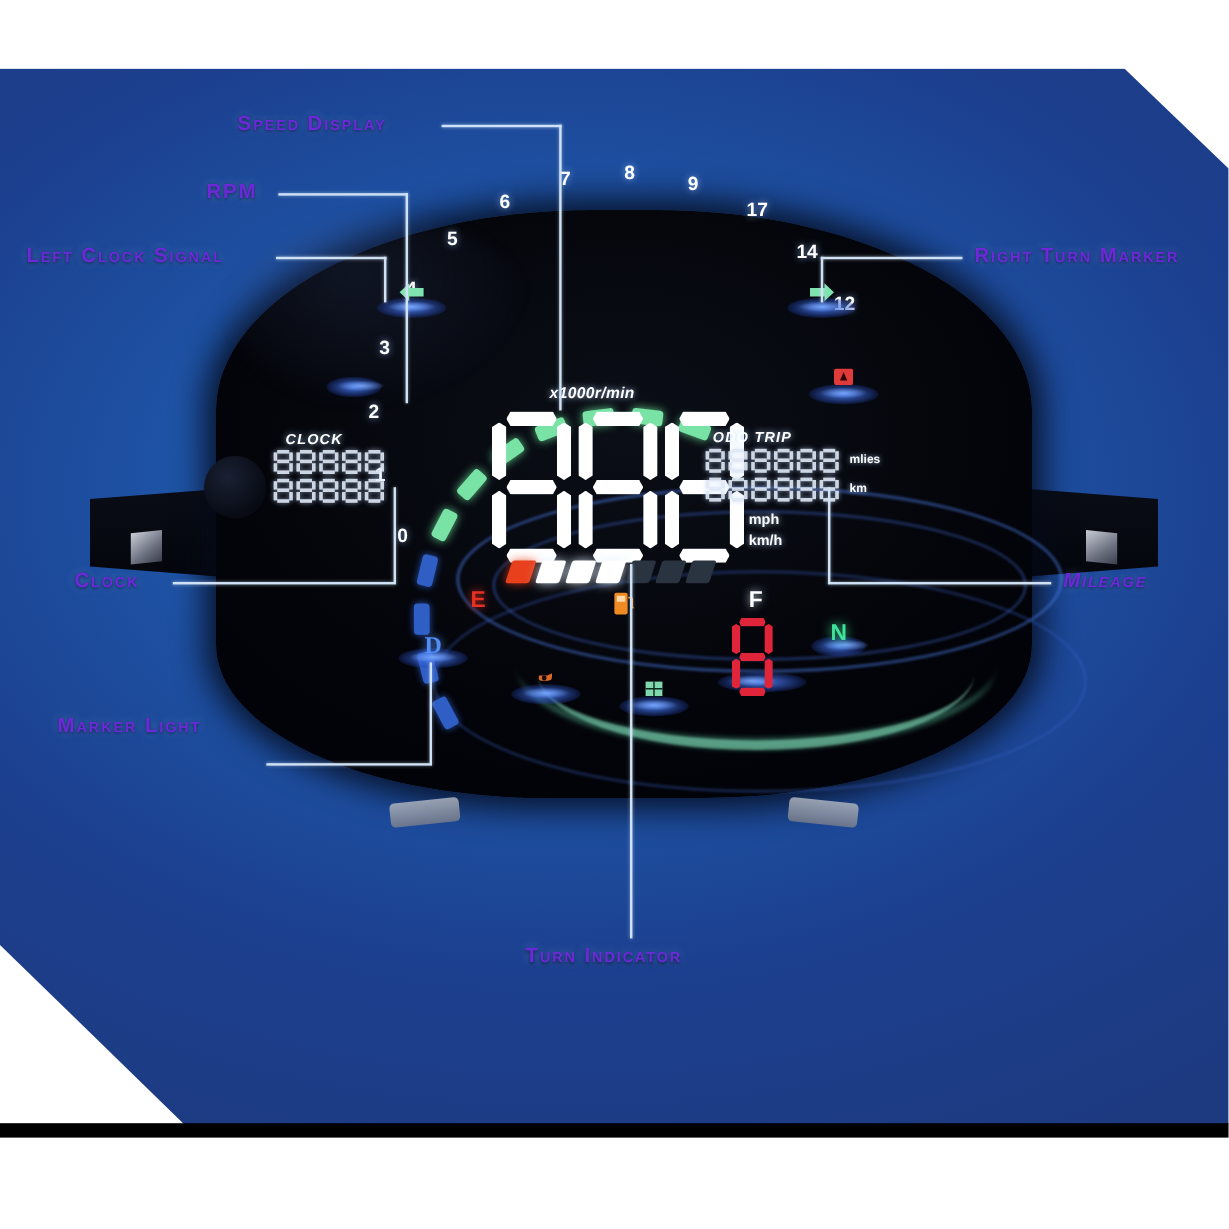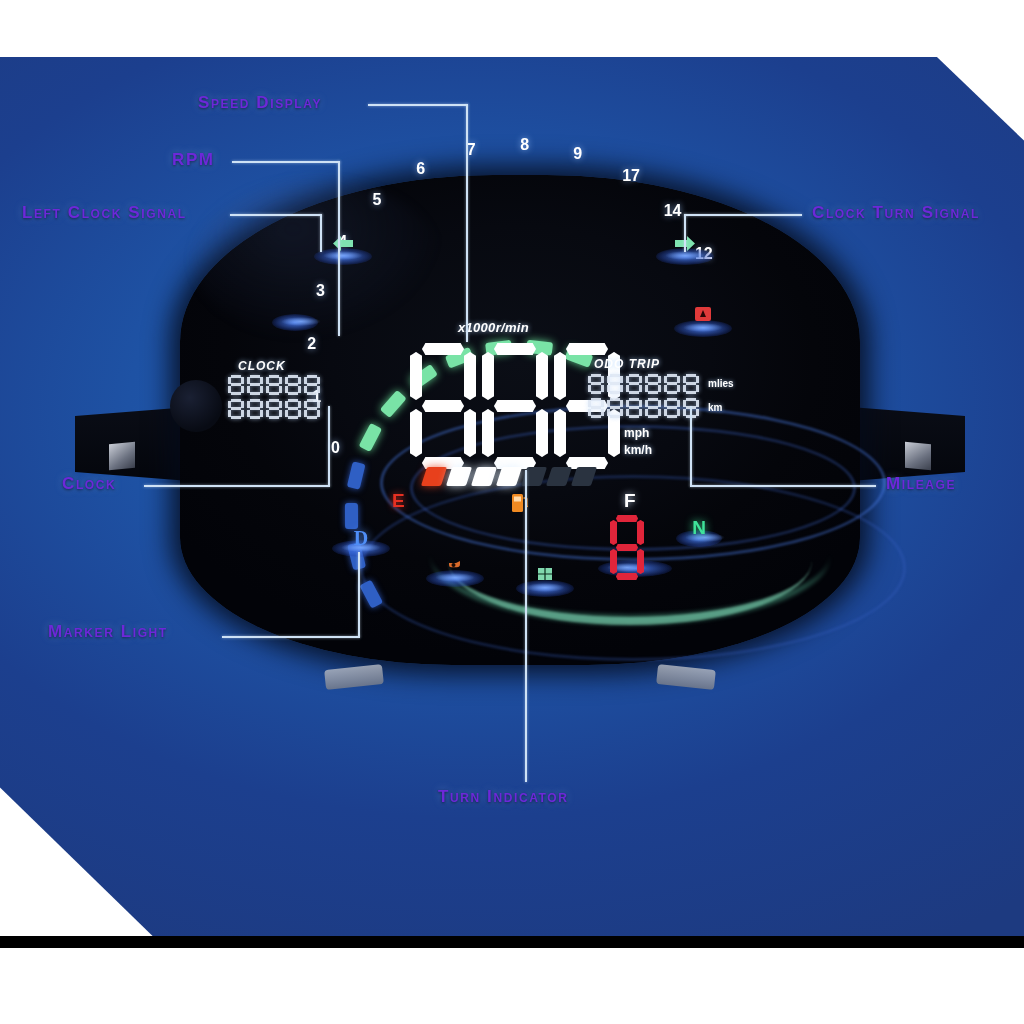--- a/index.html
+++ b/index.html
@@ -582,32 +582,32 @@
   <div class="ll v" style="left:466px;top:104px;height:238px;"></div>
 
   <div class="calloutLabel" style="left:172px;top:150px;">RPM</div>
   <div class="ll h" style="left:232px;top:161px;width:108px;"></div>
   <div class="ll v" style="left:338px;top:161px;height:175px;"></div>
 
   <div class="calloutLabel" style="left:22px;top:203px;">Left Clock Signal</div>
   <div class="ll h" style="left:230px;top:214px;width:92px;"></div>
   <div class="ll v" style="left:320px;top:214px;height:38px;"></div>
 
-  <div class="calloutLabel" style="left:812px;top:203px;">Clock Turn Signal</div>
+  <div class="calloutLabel" style="left:812px;top:203px;">Right Turn Marker</div>
   <div class="ll h" style="left:684px;top:214px;width:118px;"></div>
   <div class="ll v" style="left:684px;top:214px;height:38px;"></div>
 
   <div class="calloutLabel" style="left:62px;top:474px;">Clock</div>
   <div class="ll h" style="left:144px;top:485px;width:186px;"></div>
   <div class="ll v" style="left:328px;top:406px;height:80px;"></div>
 
-  <div class="calloutLabel" style="left:886px;top:474px;">Mileage</div>
+  <div class="calloutLabel" style="left:886px;top:474px;font-style:italic;">Mileage</div>
   <div class="ll h" style="left:690px;top:485px;width:186px;"></div>
   <div class="ll v" style="left:690px;top:406px;height:80px;"></div>
 
-  <div class="calloutLabel" style="left:48px;top:622px;">Marker Light</div>
+  <div class="calloutLabel" style="left:48px;top:595px;">Marker Light</div>
   <div class="ll h" style="left:222px;top:636px;width:138px;"></div>
   <div class="ll v" style="left:358px;top:552px;height:85px;"></div>
 
   <div class="calloutLabel" style="left:438px;top:787px;">Turn Indicator</div>
   <div class="ll v" style="left:525px;top:470px;height:312px;"></div>
 
 </div>
 
 </body></html>

